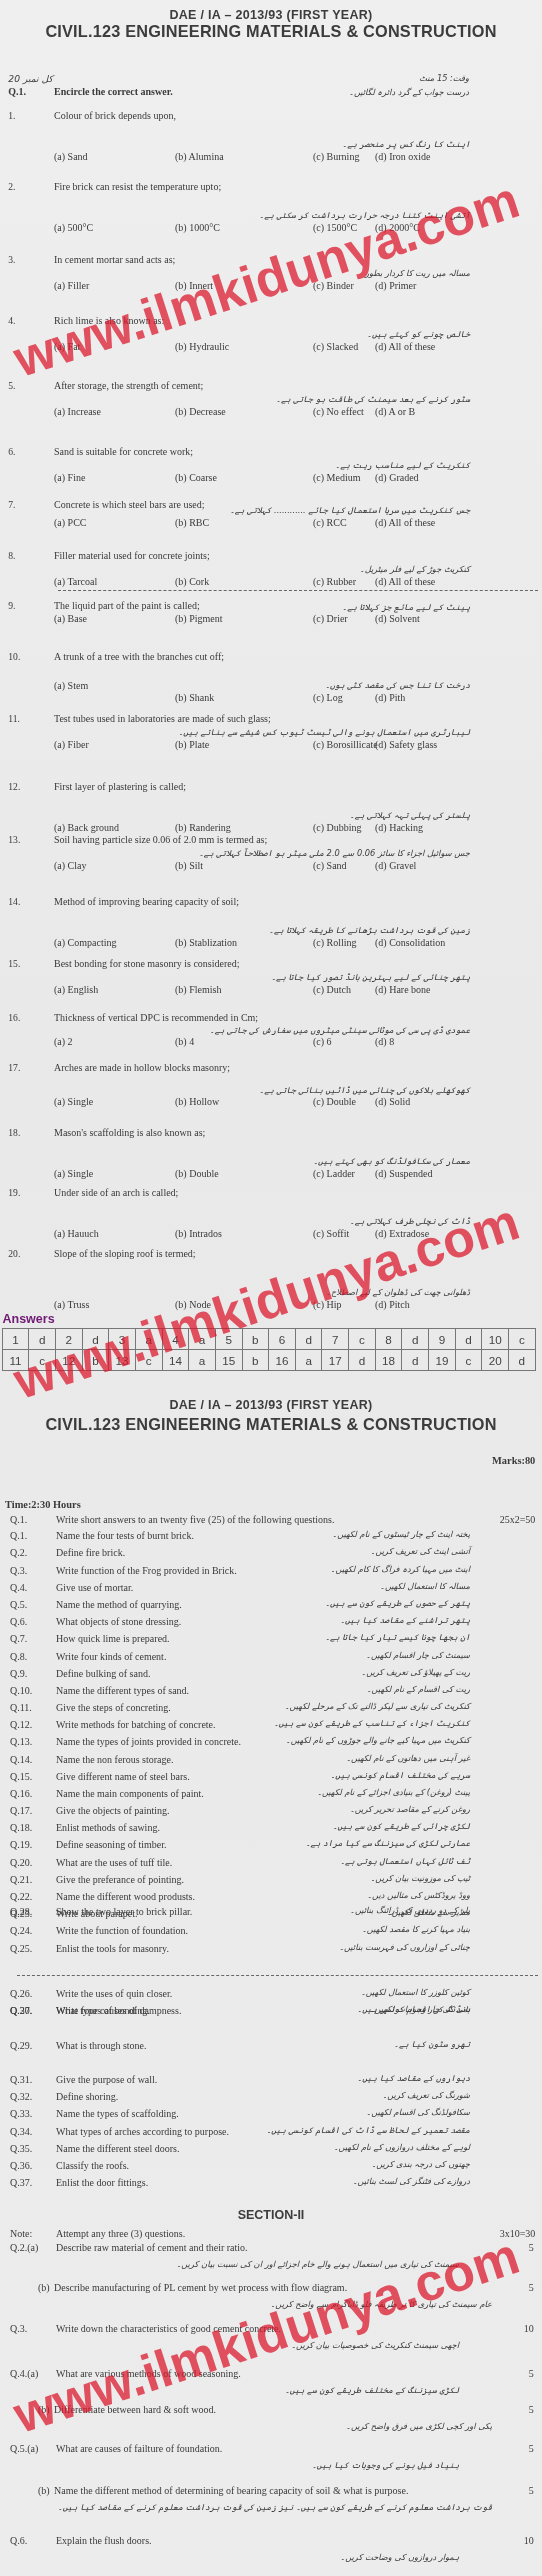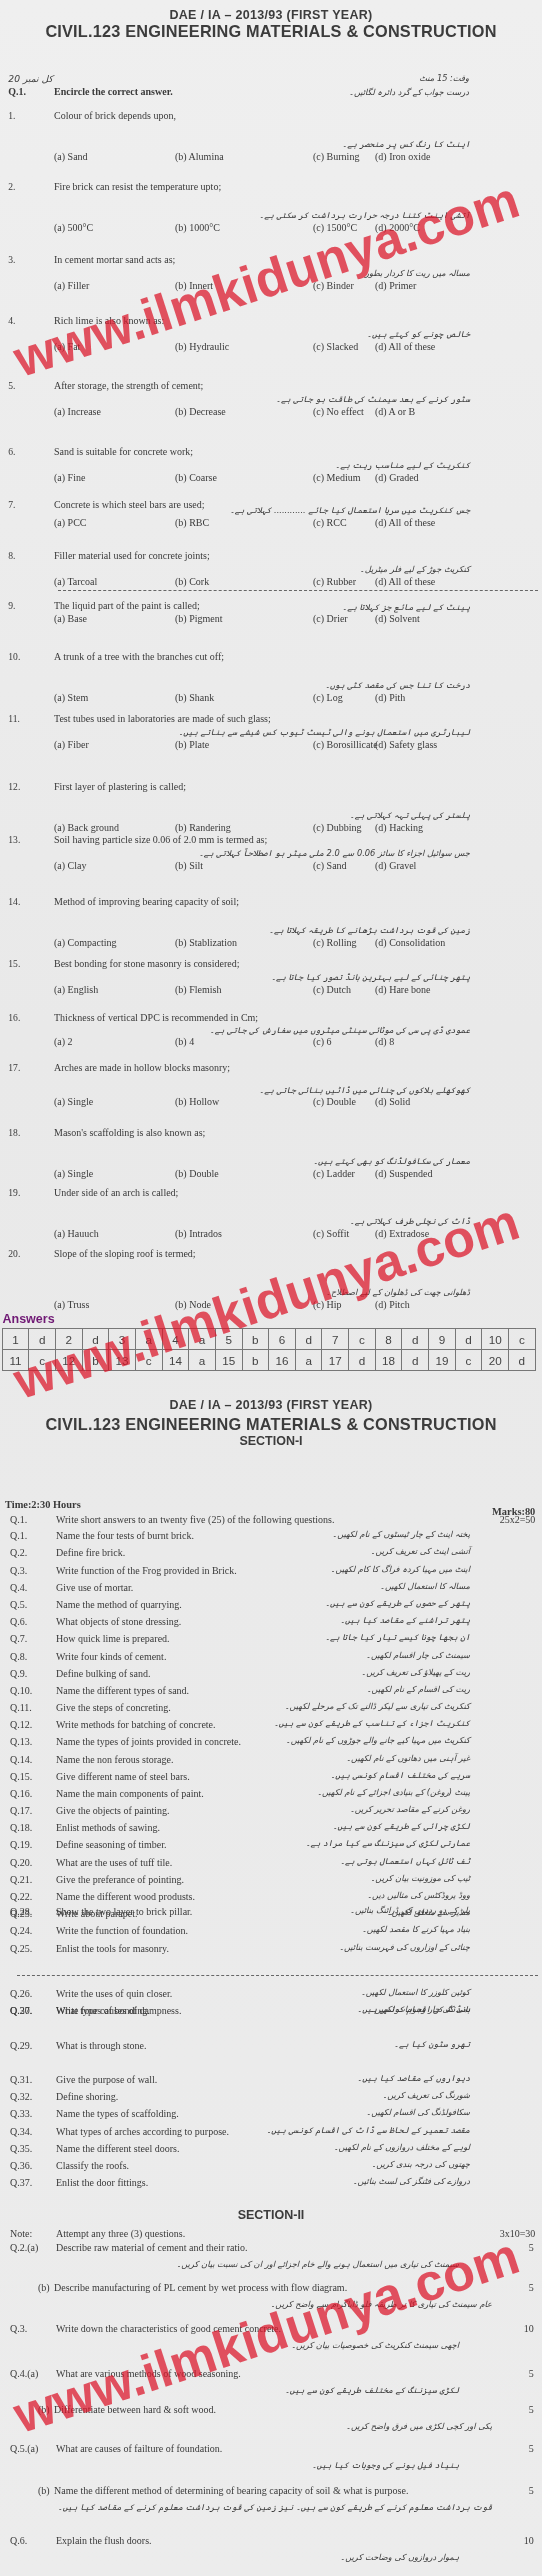--- a/index.html
+++ b/index.html
@@ -132,21 +132,21 @@
         <span class="u urdu" style="top:1.7px">پینٹ کے لیے مائع جز کہلاتا ہے۔</span>
         <span class="opt o1" style="top:13.3px">(a) Base</span>
         <span class="opt o2" style="top:13.3px">(b) Pigment</span>
         <span class="opt o3" style="top:13.3px">(c) Drier</span>
         <span class="opt o4" style="top:13.3px">(d) Solvent</span>
       </div>
       <div class="mcq" style="top: 651px;">
         <span class="num">10.</span>
         <span class="q">A trunk of a tree with the branches cut off;</span>
         <span class="u urdu" style="top:29px">درخت کا تنا جس کی مقصد کٹی ہوں۔</span>
-        <span class="opt o1" style="top:41px">(a) Stem</span>
+        <span class="opt o1" style="top:29px">(a) Stem</span>
         <span class="opt o2" style="top:41px">(b) Shank</span>
         <span class="opt o3" style="top:41px">(c) Log</span>
         <span class="opt o4" style="top:41px">(d) Pith</span>
       </div>
       <div class="mcq" style="top: 713px;">
         <span class="num">11.</span>
         <span class="q">Test tubes used in laboratories are made of such glass;</span>
         <span class="u urdu" style="top:14px">لیبارٹری میں استعمال ہونے والی ٹیسٹ ٹیوب کس شیشے سے بناتے ہیں۔</span>
         <span class="opt o1" style="top:26px">(a) Fiber</span>
         <span class="opt o2" style="top:26px">(b) Plate</span>
@@ -284,25 +284,24 @@
           <td>c</td>
           <td>20</td>
           <td>d</td>
         </tr>
       </tbody>
   </table>
 
   <div class="hdr abs" style="left:0;top:1398px;width:542px;line-height:1.25;">
     <div class="l1">DAE / IA – 2013/93 (FIRST YEAR)</div>
     <div class="l2">CIVIL.123 ENGINEERING MATERIALS &amp; CONSTRUCTION</div>
-    <div class="l3">SECTION-I</div>
   </div>
 
   <div class="abs" style="left:5px;top:1499px;font-size:10.4px;font-weight:bold;">Time:2:30 Hours</div>
-  <div class="abs" style="right:6.7px;top:1506px;font-size:10.4px;font-weight:bold;text-align:right;">Marks:80</div>
+  <div class="abs" style="right:6.7px;top:1455px;font-size:10.4px;font-weight:bold;text-align:right;">Marks:80</div>
 
   <div class="sq" style="top:1514px;">
     <span class="n">Q.1.</span>
     <span class="t">Write short answers to an twenty five (25) of the following questions.</span>
     <span class="abs" style="right:6.7px;font-size:10px;">25x2=50</span>
   </div>
 
   <div id="sq-container">
       <div class="sq" style="top: 1530px;">
         <span class="n">Q.1.</span>

